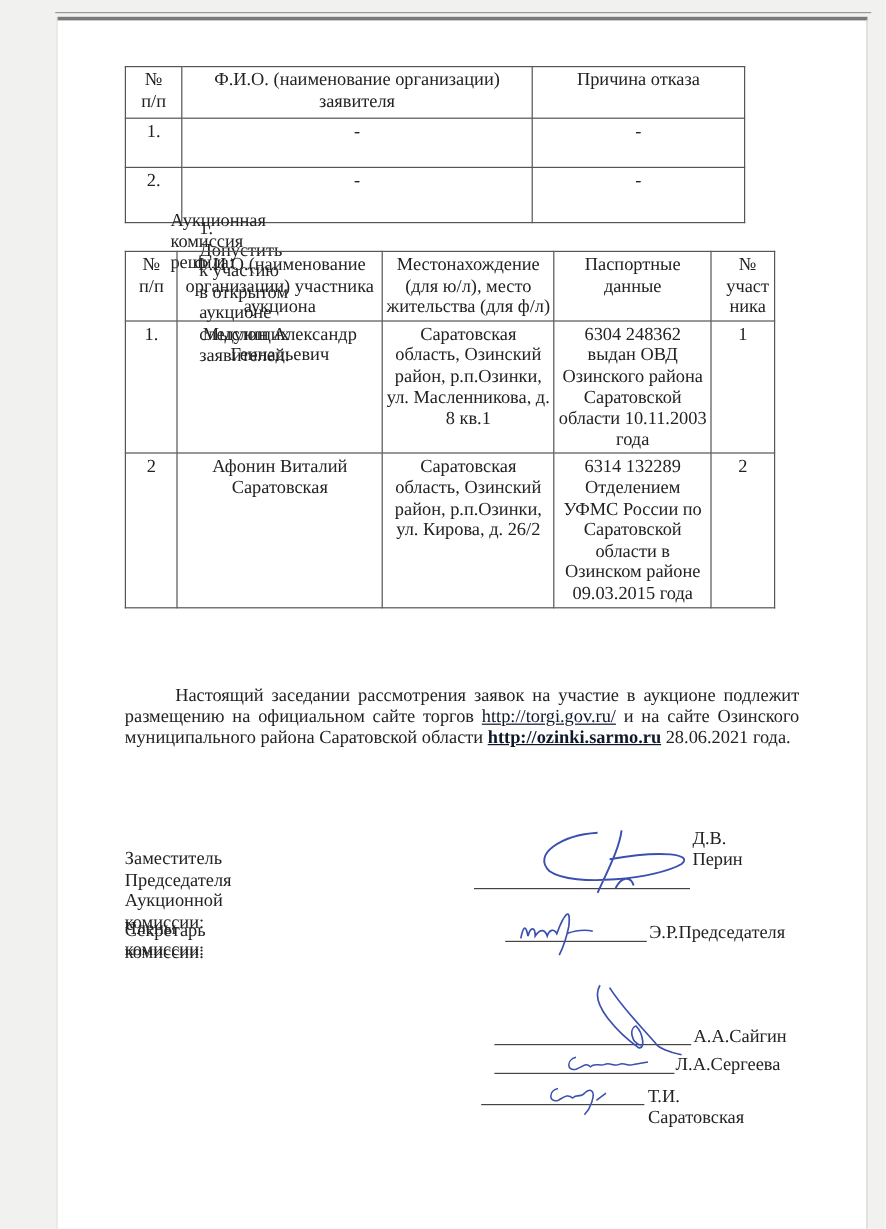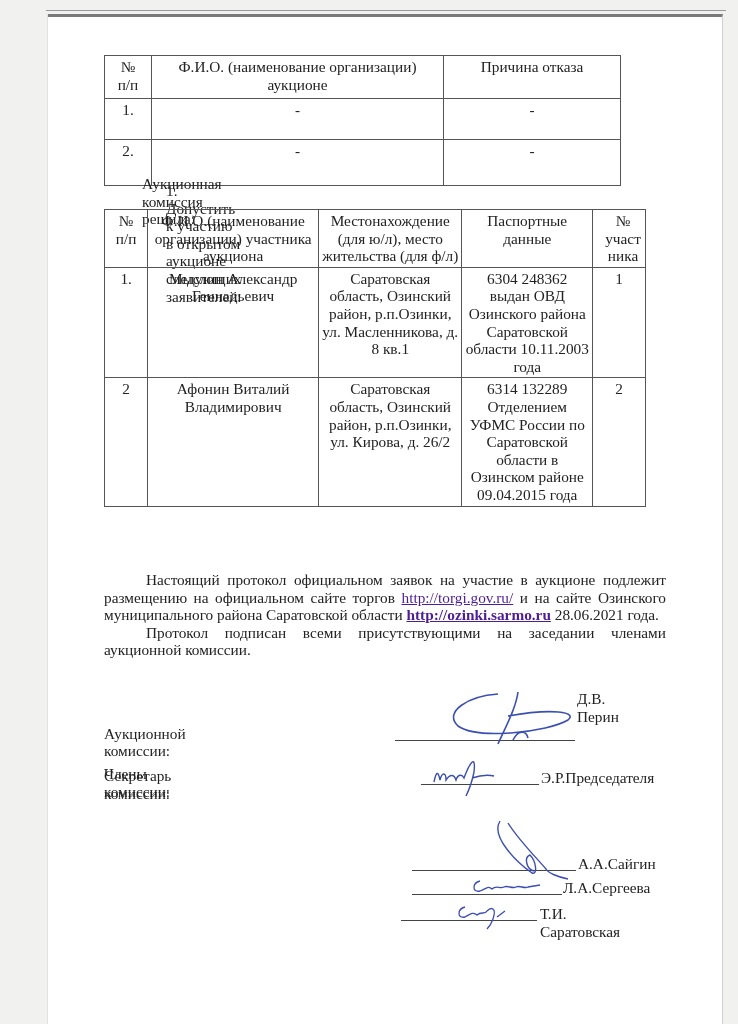--- a/index.html
+++ b/index.html
@@ -26,21 +26,21 @@
   #t1 td { height: 38px; }
   #t1 tr.hdr td { height: 38px; }
   #t1 tr.row td { height: 36px; }
   #t1 tr.row2 td { height: 41px; }
   #t2 { left: 56px; top: 192px; width: 542px; }
   .para { position: absolute; }
   .p-decision { left: 94px; top: 158px; }
   .p-item1 { left: 94px; top: 165px; margin-left: 24px; }
   .body-text { position: absolute; left: 56px; top: 554px; width: 562px; text-align: justify; }
   .body-text p { margin: 0; text-indent: 42px; }
-  a.link { color: #4c1d95; text-decoration: underline; }
+  a.link { color: #0f172a; text-decoration: underline; }
   a.bold { font-weight: bold; margin-top: 37px; }
   .sig-label { position: absolute; left: 56px; }
   .sig-line { position: absolute; border-bottom: 1px solid #444; height: 1px; }
   .sig-name { position: absolute; }
   svg.sig { position: absolute; overflow: visible; }
 </style>
 </head>
 <body>
 
 <div class="page-edge-line"></div>
@@ -49,21 +49,21 @@
 
     <table id="t1">
       <tbody>
           <tr class="hdr">
         <td style="width:40px;">
           <span>№</span><br>
           <span>п/п</span>
         </td>
         <td style="width:285px;">
           <span>Ф.И.О. (наименование организации)</span><br>
-          <span>аукционе</span>
+          <span>заявителя</span>
         </td>
         <td>Причина отказа</td>
       </tr>
       <tr class="row">
         <td>1.</td>
         <td>-</td>
         <td>-</td>
       </tr>
       <tr class="row2">
         <td>2.</td>
@@ -90,37 +90,36 @@
       </tr>
       <tr>
         <td>1.</td>
         <td>Мыслин Александр Геннадьевич</td>
         <td>Саратовская область, Озинский район, р.п.Озинки, ул. Масленникова, д. 8 кв.1</td>
         <td>6304 248362 выдан ОВД Озинского района Саратовской области 10.11.2003 года</td>
         <td>1</td>
       </tr>
       <tr>
         <td>2</td>
-        <td>Афонин Виталий Владимирович</td>
+        <td>Афонин Виталий Саратовская</td>
         <td>Саратовская область, Озинский район, р.п.Озинки, ул. Кирова, д. 26/2</td>
-        <td>6314 132289 Отделением УФМС России по Саратовской области в Озинском районе 09.04.2015 года</td>
+        <td>6314 132289 Отделением УФМС России по Саратовской области в Озинском районе 09.03.2015 года</td>
         <td>2</td>
       </tr>
     </tbody>
       </table>
 
     <div class="body-text">
       <p>
-        <span>Настоящий протокол официальном заявок на участие в аукционе подлежит размещению на официальном сайте торгов </span><a class="link" href="#">http://torgi.gov.ru/</a><span>  и на сайте Озинского муниципального района Саратовской области </span><a class="link bold" href="#">http://ozinki.sarmo.ru</a><span>   28.06.2021 года.</span>
+        <span>Настоящий заседании рассмотрения заявок на участие в аукционе подлежит размещению на официальном сайте торгов </span><a class="link" href="#">http://torgi.gov.ru/</a><span>  и на сайте Озинского муниципального района Саратовской области </span><a class="link bold" href="#">http://ozinki.sarmo.ru</a><span>   28.06.2021 года.</span>
       </p>
-      <p>Протокол подписан всеми присутствующими на заседании членами аукционной комиссии.</p>
     </div>
 
     <div class="sig-label" style="top:690px;">
-      <br>
+      <span>Заместитель Председателя</span><br>
       <span>Аукционной комиссии:</span>
     </div>
     <div class="sig-line" style="left:347px; top:722px; width:180px;"></div>
     <div class="sig-name" style="left:529px; top:673px;">Д.В. Перин</div>
     <svg class="sig" style="left:390px; top:665px;" width="140" height="65">
       <path d="M60 12 C 30 14, 5 30, 20 44 C 40 58, 110 50, 130 38 C 140 30, 115 26, 70 34 M80 10 C 78 25, 70 40, 60 62 M75 58 C 80 48, 88 48, 90 56" fill="none" stroke="#3b4fb0" stroke-width="1.6"></path>
     </svg>
 
     <div class="sig-label" style="top:750px;">Секретарь комиссии:</div>
     <div class="sig-line" style="left:373px; top:766px; width:118px;"></div>

